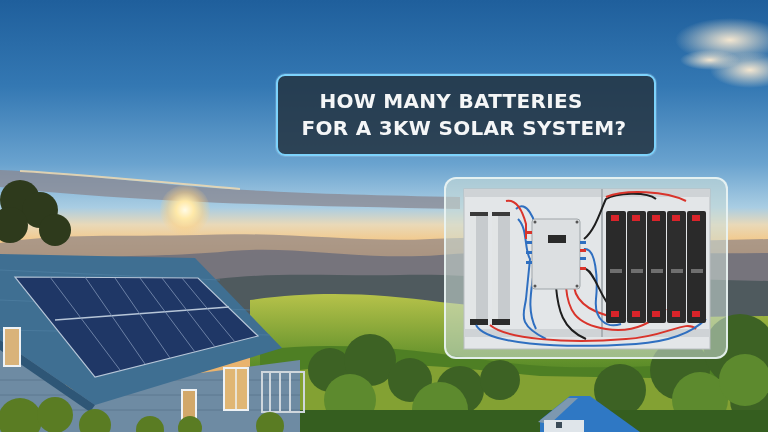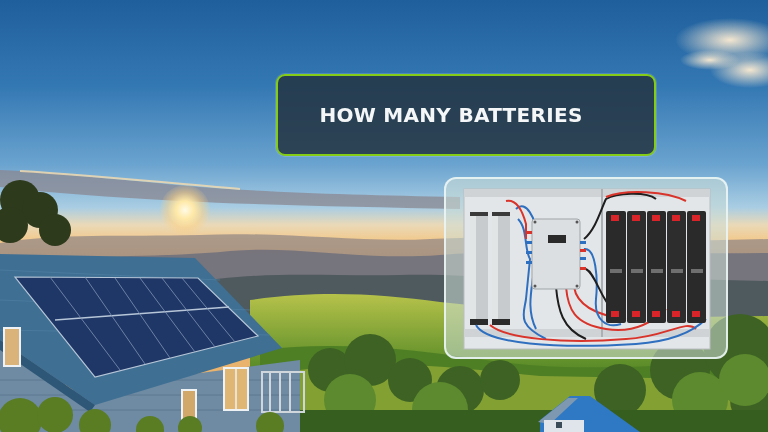--- a/index.html
+++ b/index.html
@@ -9,21 +9,21 @@
   .cloud-right{position:absolute;left:640px;top:0;width:140px;height:110px;}
   .cloud-streak{position:absolute;left:0;top:165px;width:460px;height:50px;}
   .sun{position:absolute;left:160px;top:185px;width:50px;height:50px;border-radius:50%;background:radial-gradient(circle,#fffbe6 0%,#ffe9a8 25%,rgba(255,210,130,.5) 50%,rgba(255,200,120,0) 75%);}
   .ranges{position:absolute;left:0;top:225px;width:768px;height:120px;}
   .hills{position:absolute;left:0;top:280px;width:768px;height:152px;}
   .trees{position:absolute;left:0;top:300px;width:768px;height:132px;}
   .tree-left{position:absolute;left:0;top:170px;width:80px;height:80px;}
   .house{position:absolute;left:0;top:240px;width:320px;height:192px;}
   .farmhouse{position:absolute;left:530px;top:390px;width:120px;height:42px;}
 
-  .title-box{position:absolute;left:276px;top:74px;width:380px;height:82px;box-sizing:border-box;border:2px solid #84cc16;border-radius:9px;background:rgba(36,52,66,.86);box-shadow:0 0 0 1px rgba(255,255,255,.15);display:flex;flex-direction:column;justify-content:center;align-items:center;}
+  .title-box{position:absolute;left:276px;top:74px;width:380px;height:82px;box-sizing:border-box;border:2px solid #7dd3fc;border-radius:9px;background:rgba(36,52,66,.86);box-shadow:0 0 0 1px rgba(255,255,255,.15);display:flex;flex-direction:column;justify-content:center;align-items:center;}
   .title-line{color:#f4f6f7;font-family:"DejaVu Sans",sans-serif;font-weight:600;font-size:20px;letter-spacing:.3px;line-height:27px;white-space:nowrap;}
   .title-line.l1{margin-left:-30px;}
   .title-line.l2{margin-left:-4px;}
 
   .panel-card{position:absolute;left:444px;top:177px;width:284px;height:182px;box-sizing:border-box;border:2px solid rgba(235,245,245,.9);border-radius:12px;background:rgba(205,222,215,.55);overflow:hidden;}
   .panel-card svg{position:absolute;left:0;top:0;}
 </style>
 </head>
 <body>
 
@@ -153,20 +153,21 @@
         <circle cx="95" cy="185" r="16"></circle>
       <circle cx="150" cy="190" r="14"></circle>
         <circle cx="190" cy="188" r="12"></circle>
         <circle cx="270" cy="186" r="14"></circle>
     </g>
   </svg>
 </div>
 
 <div class="title-box">
   <div class="title-line l1">HOW MANY BATTERIES</div>
+  <div class="title-line l2">FOR A 3KW SOLAR SYSTEM?</div>
 </div>
 
 <div class="panel-card">
   <svg width="284" height="182" viewBox="0 0 284 182">
 
     <rect x="18" y="10" width="246" height="160" fill="#e3e6e8" stroke="#b9bec2"></rect>
     <rect x="18" y="10" width="246" height="8" fill="#cfd3d6"></rect>
     <rect x="18" y="150" width="246" height="8" fill="#cfd3d6"></rect>
     <line x1="156" y1="10" x2="156" y2="158" stroke="#aab0b4" stroke-width="2"></line>
 

